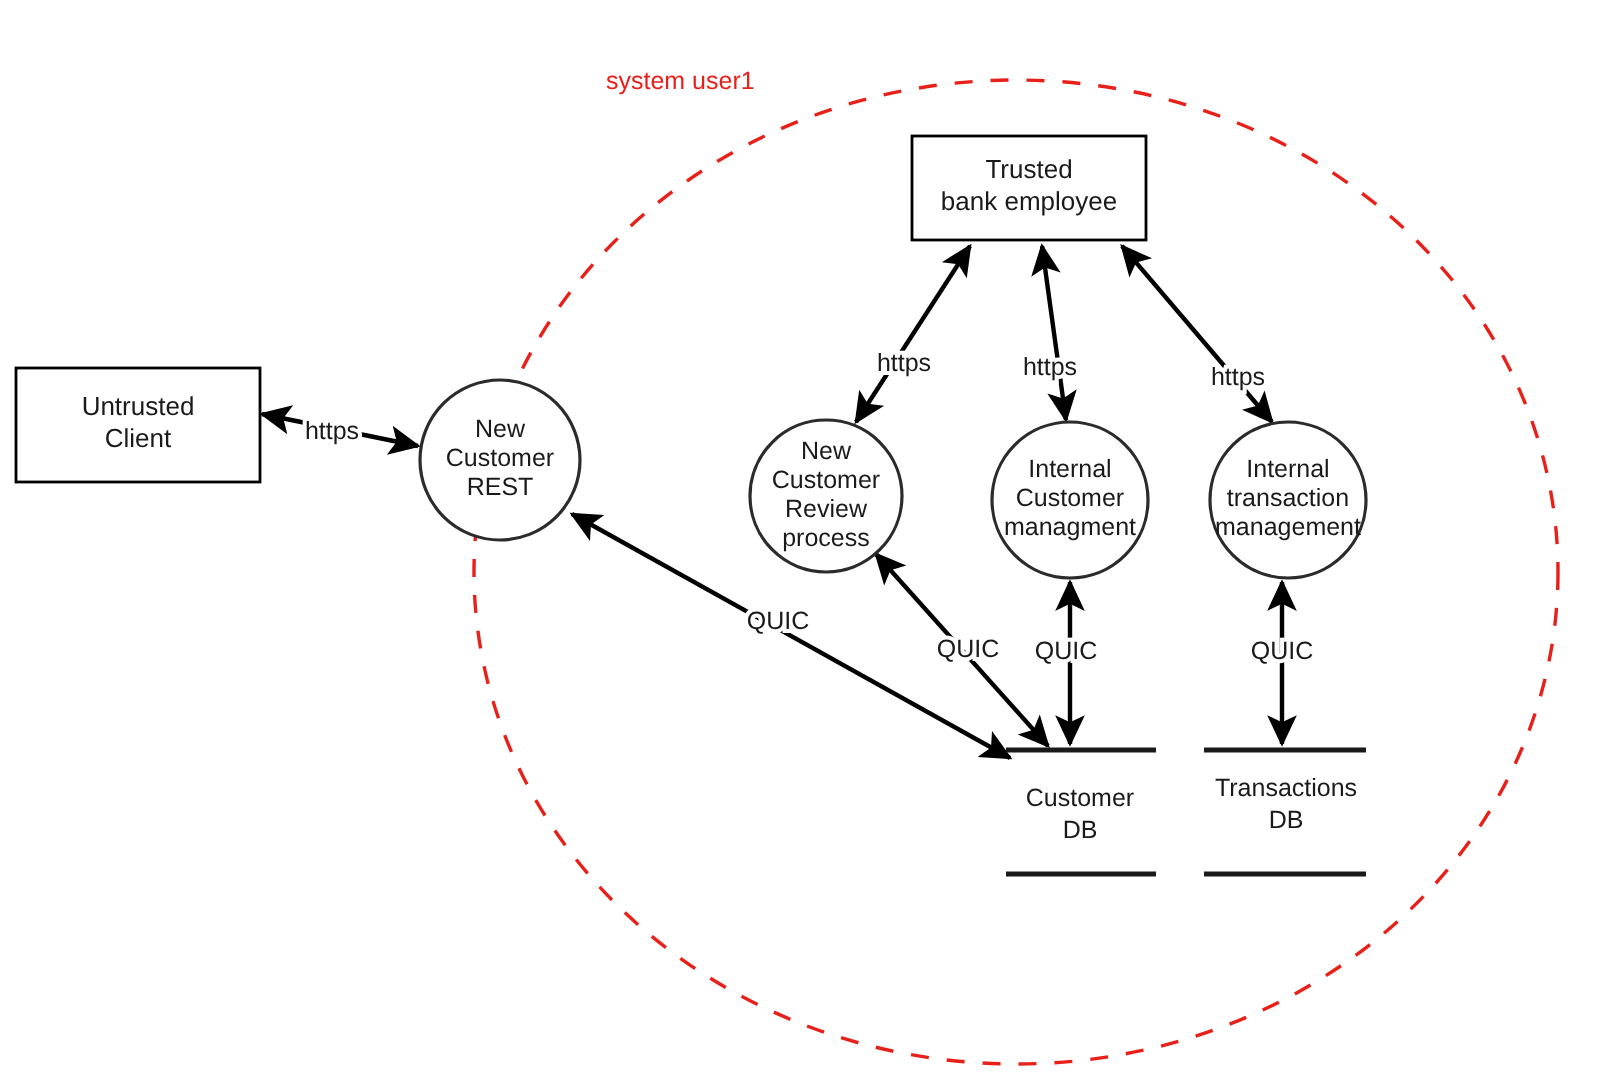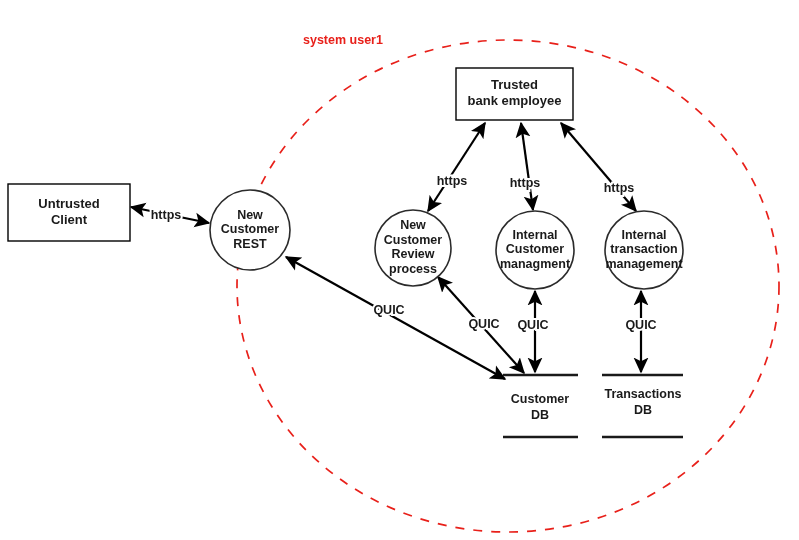--- a/index.html
+++ b/index.html
@@ -11,21 +11,20 @@
   body {
     width: 799px;
     height: 540px;
     font-family: "Liberation Sans", sans-serif;
     overflow: hidden;
   }
   #diagram-root {
     position: relative;
     width: 653px;
     height: 540px;
-    font-weight: bold;
   }
   svg#dfd {
     display: block;
     width: 799px;
     height: 540px;
   }
   .node-shape {
     fill: #ffffff;
     stroke: #2b2b2b;
     stroke-width: 1.6;

